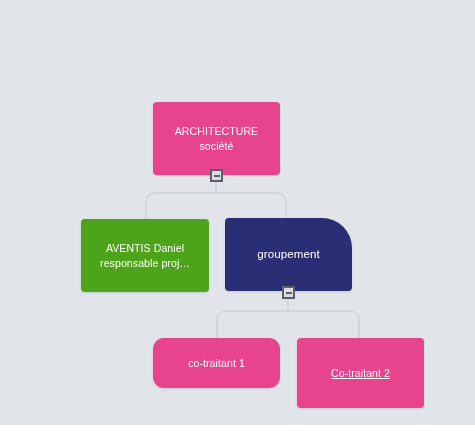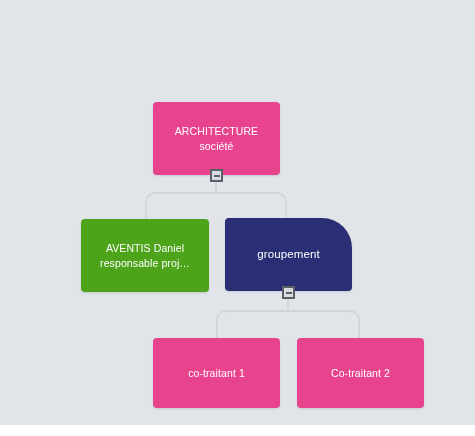--- a/index.html
+++ b/index.html
@@ -110,30 +110,32 @@
   }
 
   .node-groupement .node-label {
     font-size: 11.5px;
   }
 
   .node-cotraitant-1 {
     left: 153px;
     top: 338px;
     width: 127px;
-    height: 70px;
+    height: 50px;
     background: #e8448d;
+    border-radius: 11px;
   }
 
   .node-cotraitant-2 {
     left: 297px;
     top: 338px;
     width: 127px;
     height: 70px;
     background: #e8448d;
+    text-decoration: underline;
   }
 
   .node-cotraitant-1 .node-label,
   .node-cotraitant-2 .node-label {
     font-size: 10.5px;
   }
 
   
   .toggle {
     position: absolute;

